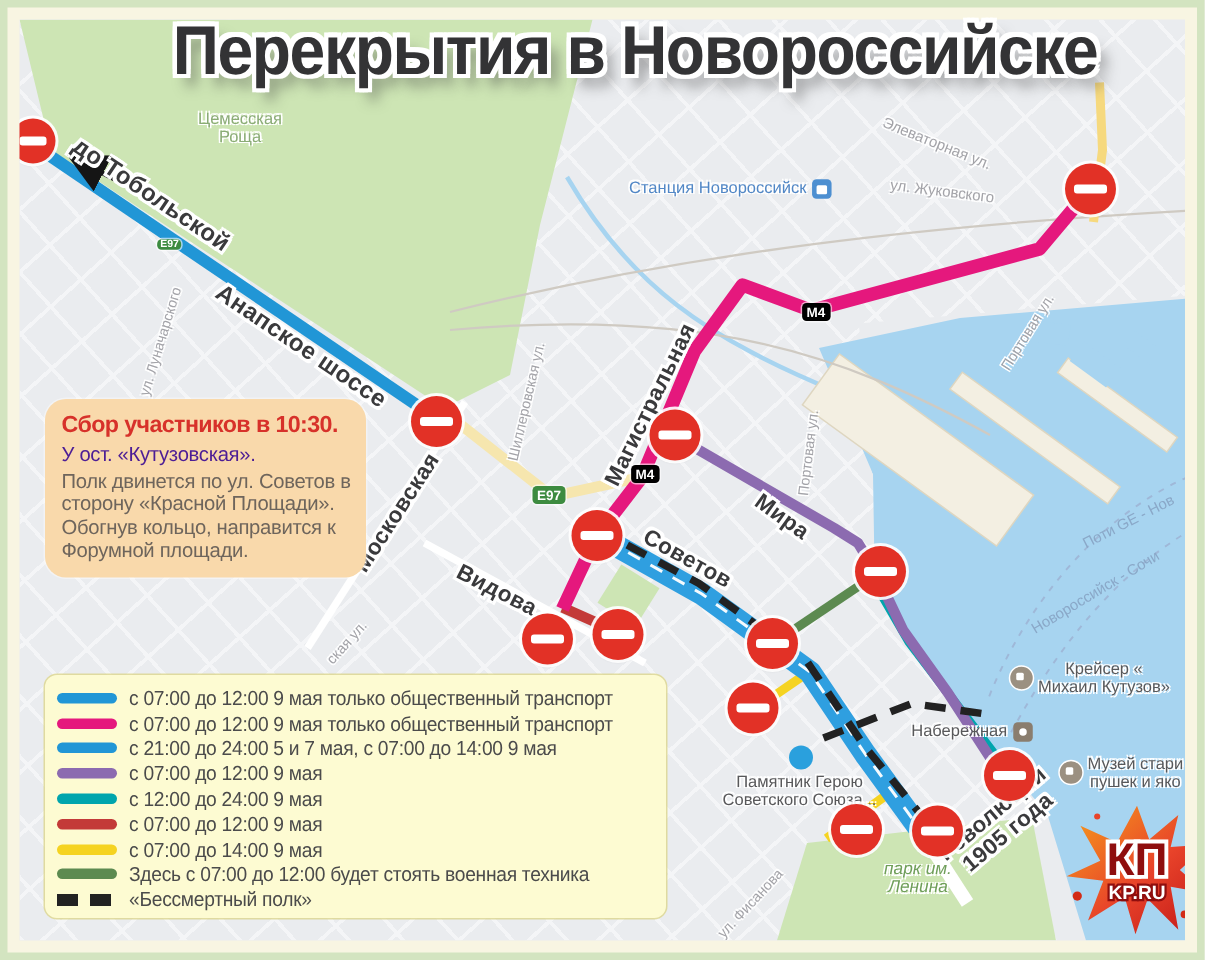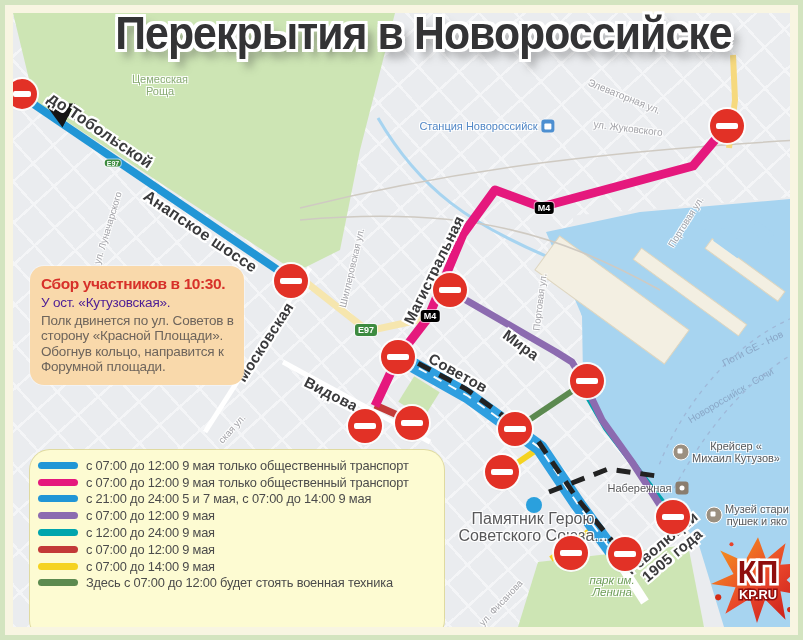--- a/index.html
+++ b/index.html
@@ -53,22 +53,22 @@
   
   #infobox{position:absolute;left:17px;top:253px;width:214px;box-sizing:border-box;background:#f9d9ab;border-radius:14px;
     padding:9px 10px 10px 11px;z-index:30;box-shadow:0 0 0 1px rgba(255,255,255,.4);}
   .ib-head{color:#d7312a;font-weight:bold;font-size:15.5px;letter-spacing:-.4px;}
   .ib-stop{color:#4c1d95;font-size:13.5px;margin-top:2px;letter-spacing:-.2px;}
   .ib-start{display:flex;align-items:center;gap:7px;margin:3px 0 2px 2px;}
   .ib-dot{width:18px;height:18px;border-radius:50%;background:var(--c-marker_blue);border:3px solid #fff;flex:0 0 auto;}
   .ib-start-text{color:#d7312a;font-weight:bold;font-size:15.5px;letter-spacing:-.4px;line-height:1.15;}
   .ib-body{color:#6e655c;font-size:13.5px;line-height:1.14;margin-top:3px;letter-spacing:-.2px;}
   
-  #legend{position:absolute;left:17px;top:437px;width:414px;height:190px;box-sizing:border-box;background:#fdfbd2;
-    border-radius:20px;padding:7px 8px;z-index:30;box-shadow:0 0 0 1px rgba(220,214,140,.8);}
+  #legend{position:absolute;left:17px;top:437px;width:414px;height:162px;box-sizing:border-box;background:#fdfbd2;
+    border-radius:8px;padding:7px 8px;z-index:30;box-shadow:0 0 0 1px rgba(220,214,140,.8);}
   .lg-row{display:flex;align-items:center;gap:8px;height:16.8px;}
   .sw{width:40px;height:7px;border-radius:3.5px;flex:0 0 auto;}
   .sw.dash{height:8px;border-radius:0;background:repeating-linear-gradient(90deg,var(--c-route_black) 0 14px,transparent 14px 22px);}
   .lg-txt{font-size:13.5px;color:#4b4b4b;white-space:nowrap;transform:scaleX(.95);transform-origin:left center;letter-spacing:-.2px;}
   #logo{position:absolute;left:695px;top:521px;z-index:35;}
 </style>
 </head>
 <body>
 
 <div id="frame"></div>
@@ -179,21 +179,21 @@
   </div>
   <span class="icn-poi" style="left:701px;top:502px;"></span>
   <div class="lbl lbl-poi halo left-anch" style="left:712px;top:503px;">
     <div>Музей стари</div>
     <div>пушек и яко</div>
   </div>
   <div class="lbl lbl-park halo" style="left:599px;top:573px;">
     <div>парк им.</div>
     <div>Ленина</div>
   </div>
-  <div class="lbl lbl-poi halo" style="left:520px;top:515px;font-size:16px;">
+  <div class="lbl lbl-poi halo" style="left:520px;top:515px;font-size:11px;">
     <div>Памятник Герою</div>
     <div>Советского Союза...</div>
   </div>
   <div class="lbl lbl-water" style="left:740px;top:336px;transform:translate(-50%,-50%) rotate(-27deg);">Поти GE - Нов</div>
   <div class="lbl lbl-water" style="left:718px;top:383px;transform:translate(-50%,-50%) rotate(-31deg);">Новороссийск - Сочи</div>
 
   <span class="badge badge-green" style="left:353px;top:317px;">E97</span>
   <span class="badge badge-green badge-mini" style="left:100px;top:150px;">E97</span>
   <span class="badge badge-blue" style="left:417px;top:303px;">М4</span>
   <span class="badge badge-blue" style="left:531px;top:195px;">М4</span>
@@ -245,20 +245,24 @@
       <span class="sw" style="background: rgb(195, 58, 56);"></span>
       <span class="lg-txt">с 07:00 до 12:00 9 мая</span>
     </div>
     <div class="lg-row">
       <span class="sw" style="background: rgb(245, 211, 33);"></span>
       <span class="lg-txt">с 07:00 до 14:00 9 мая</span>
     </div>
     <div class="lg-row">
       <span class="sw" style="background: rgb(92, 138, 80);"></span>
       <span class="lg-txt">Здесь с 07:00 до 12:00 будет стоять военная техника</span>
+    </div>
+    <div class="lg-row">
+      <span class="sw dash"></span>
+      <span class="lg-txt">«Бессмертный полк»</span>
     </div>
   </div>
 
   <svg id="logo" width="100" height="90" viewBox="0 0 98 88">
     <defs>
       <linearGradient id="kpg" x1="0" y1="0" x2="1" y2="1">
         <stop offset="0" stop-color="#f7a21b"></stop>
         <stop offset="0.55" stop-color="#e8432a"></stop>
         <stop offset="1" stop-color="#c01616"></stop>
       </linearGradient>

